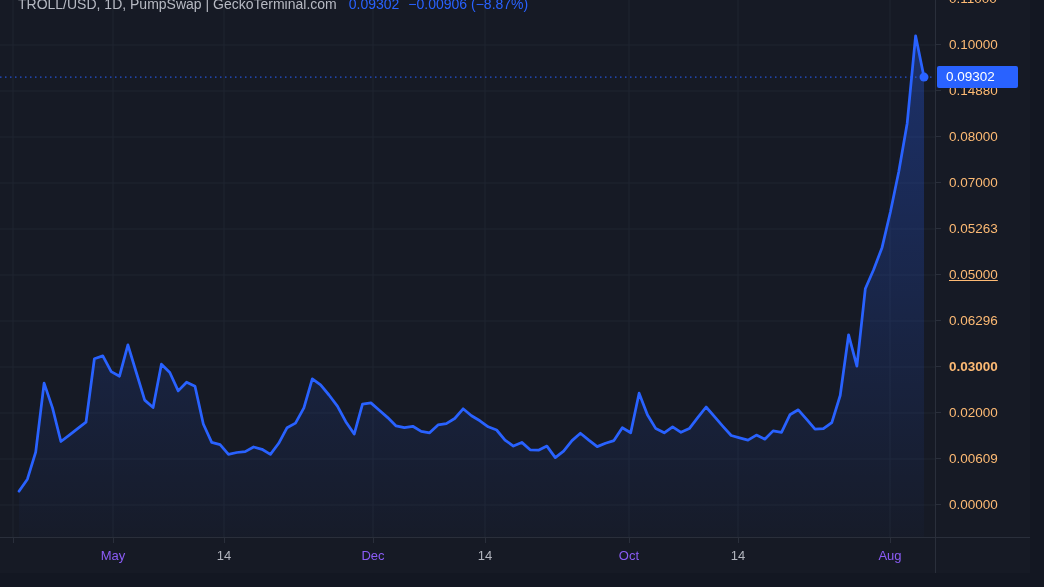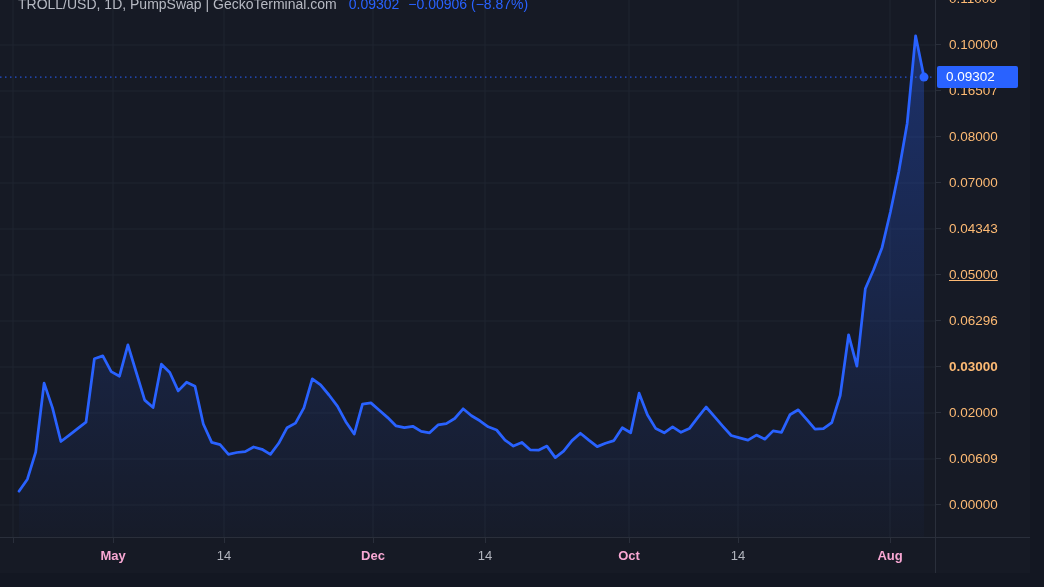--- a/index.html
+++ b/index.html
@@ -35,21 +35,21 @@
   }
   .time-axis{
     position:absolute;left:0;top:537px;width:1030px;height:35px;
     border-top:1px solid #2A2F3B;border-bottom:1px solid #2A2F3B;
     background:#161A25;overflow:hidden;
   }
   .x-label{
     position:absolute;top:9px;height:17px;line-height:17px;
     font-size:13px;color:#B2B5BE;transform:translateX(-50%);white-space:nowrap;
   }
-  .x-label.bold{font-weight:700;color:#f9a8d4;}
+  .x-label.bold{font-weight:400;color:#8b5cf6;}
   .x-tick{position:absolute;top:0;width:1px;height:5px;background:#2A2F3B;}
   .right-margin{position:absolute;left:1030px;top:0;width:14px;height:587px;background:#131722;}
   .bottom-margin{position:absolute;left:0;top:573px;width:1030px;height:14px;background:#131722;}
 </style>
 </head>
 <body>
 
 <div class="stage">
   <div class="chart-bg"></div>
 
@@ -93,27 +93,27 @@
   <div class="header">
     <span class="sym">TROLL/USD, 1D, PumpSwap | GeckoTerminal.com</span><span class="px">0.09302</span><span class="chg">−0.00906 (−8.87%)</span>
   </div>
 
   <div class="price-axis" id="priceAxis">
     <div class="price-badge" id="priceBadge" style="top: 66.0954px;">0.09302</div>
   <div class="y-label" style="top: -9.01199px;">0.11000</div>
       <div class="y-tick" style="top: 44.4877px;"></div>
       <div class="y-label" style="top: 36.9877px;">0.10000</div>
       <div class="y-tick" style="top: 90.4873px;"></div>
-      <div class="y-label" style="top: 82.9873px;">0.16507</div>
+      <div class="y-label" style="top: 82.9873px;">0.14880</div>
       <div class="y-tick" style="top: 136.487px;"></div>
       <div class="y-label" style="top: 128.987px;">0.08000</div>
       <div class="y-tick" style="top: 182.487px;"></div>
       <div class="y-label" style="top: 174.987px;">0.07000</div>
       <div class="y-tick" style="top: 228.486px;"></div>
-      <div class="y-label" style="top: 220.986px;">0.04343</div>
+      <div class="y-label" style="top: 220.986px;">0.05263</div>
       <div class="y-tick" style="top: 274.486px;"></div>
       <div class="y-label" style="top: 266.986px; text-decoration: underline;">0.05000</div>
       <div class="y-tick" style="top: 320.486px;"></div>
       <div class="y-label" style="top: 312.986px;">0.06296</div>
       <div class="y-tick" style="top: 366.485px;"></div>
       <div class="y-label" style="top: 358.985px; font-weight: bold;">0.03000</div>
       <div class="y-tick" style="top: 412.485px;"></div>
       <div class="y-label" style="top: 404.985px; text-align: right;">0.02000</div>
       <div class="y-tick" style="top: 458.485px;"></div>
       <div class="y-label" style="top: 450.985px;">0.00609</div>

